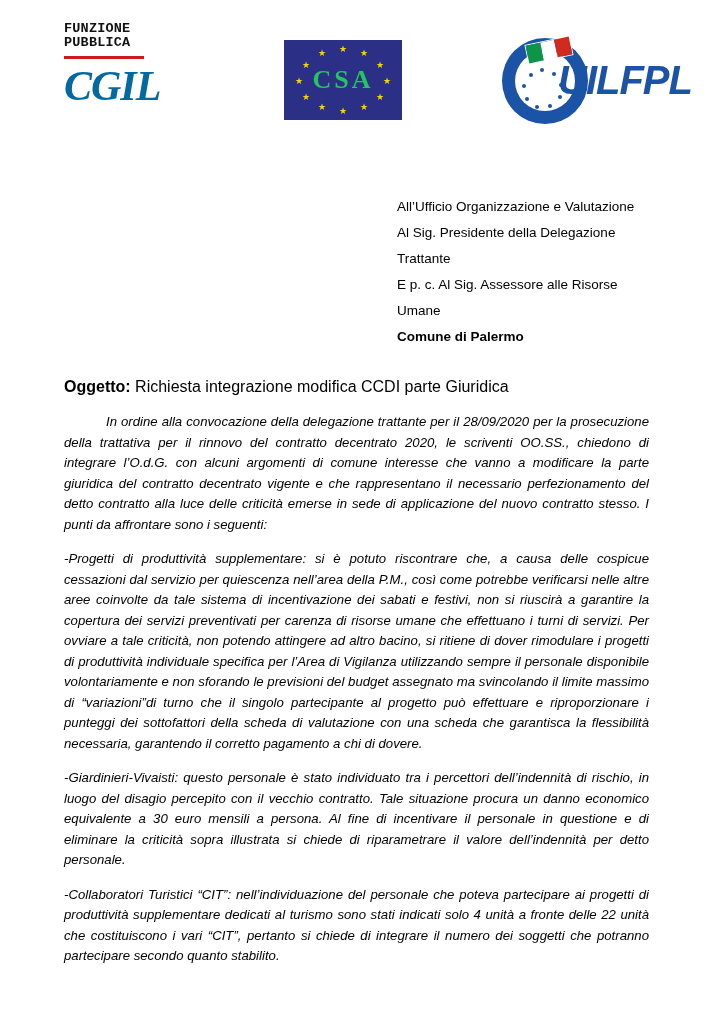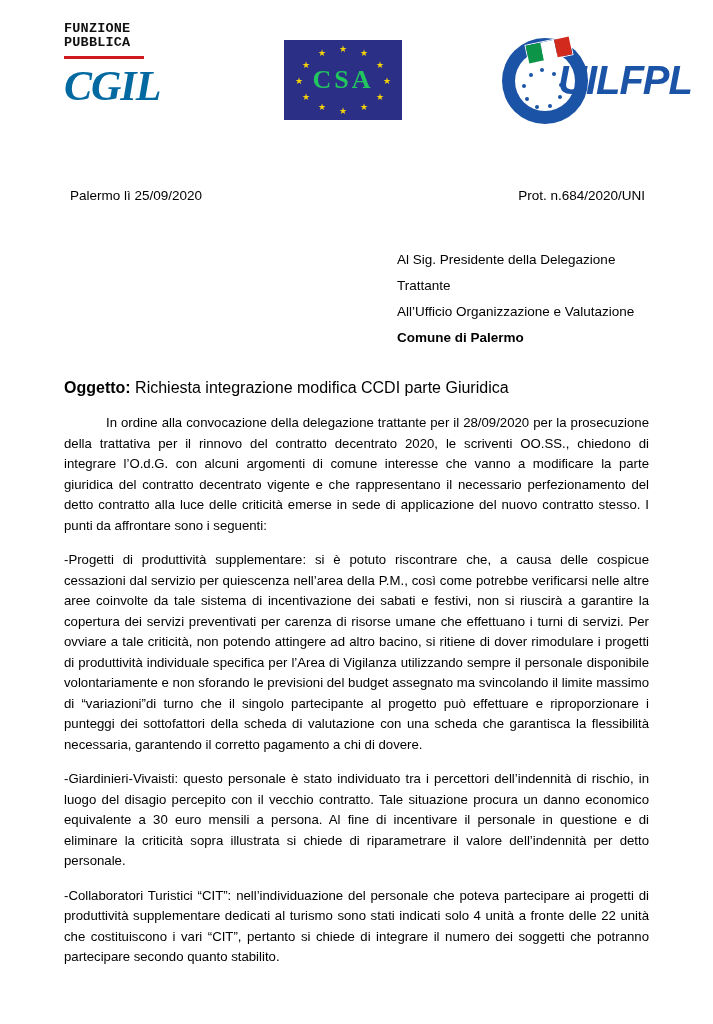--- a/index.html
+++ b/index.html
@@ -198,20 +198,21 @@
   .body-text {
     margin-top: 16px;
     font-size: 13.2px;
     line-height: 20.5px;
     text-align: justify;
     padding-left: 2px;
     padding-right: 2px;
   }
   .body-text p {
     margin: 0 0 14px 0;
+    font-style: italic;
   }
   .body-text p.indent {
     text-indent: 42px;
   }
 </style>
 </head>
 <body>
 
 <div class="page">
 
@@ -260,28 +261,25 @@
         <span class="uil-dot" style="left:13px; top:37px;"></span>
         <span class="uil-dot" style="left:3px;  top:29px;"></span>
         <span class="uil-dot" style="left:0px;  top:16px;"></span>
         <span class="uil-dot" style="left:7px;  top:5px;"></span>
       </div>
       <div class="uil-word">UILFPL</div>
     </div>
 
   </div>
 
-  <div class="meta-row">
-    <div>Palermo lì 25/09/2020</div>
-    <div>Prot. n.684/2020/UNI</div>
-  </div>
 
   <div class="addressee">
+    <div>All’Ufficio Organizzazione e Valutazione</div>
     <div>Al Sig. Presidente della Delegazione Trattante</div>
-    <div>All’Ufficio Organizzazione e Valutazione</div>
+    <div>E p. c. Al Sig. Assessore alle Risorse Umane</div>
     <div class="strong">Comune di Palermo</div>
   </div>
 
   <div class="subject">
     <b>Oggetto:</b><span> Richiesta integrazione modifica CCDI parte Giuridica</span>
   </div>
 
   <div class="body-text">
     <p class="indent">In ordine alla convocazione della delegazione trattante per il 28/09/2020 per la prosecuzione della trattativa per il rinnovo del contratto decentrato 2020, le scriventi OO.SS., chiedono di integrare l’O.d.G. con alcuni argomenti di comune interesse che vanno a modificare la parte giuridica del contratto decentrato vigente e che rappresentano il necessario perfezionamento del detto contratto alla luce delle criticità emerse in sede di applicazione del nuovo contratto stesso. I punti da affrontare sono i seguenti:</p>
     <p>-Progetti di produttività supplementare: si è potuto riscontrare che, a causa delle cospicue cessazioni dal servizio per quiescenza nell’area della P.M., così come potrebbe verificarsi nelle altre aree coinvolte da tale sistema di incentivazione dei sabati e festivi, non si riuscirà a garantire la copertura dei servizi preventivati per carenza di risorse umane che effettuano i turni di servizi. Per ovviare a tale criticità, non potendo attingere ad altro bacino, si ritiene di dover rimodulare i progetti di produttività individuale specifica per l’Area di Vigilanza utilizzando sempre il personale disponibile volontariamente e non sforando le previsioni del budget assegnato ma svincolando il limite massimo di “variazioni”di turno che il singolo partecipante al progetto può effettuare e riproporzionare i punteggi dei sottofattori della scheda di valutazione con una scheda che garantisca la flessibilità necessaria, garantendo il corretto pagamento a chi di dovere.</p>

